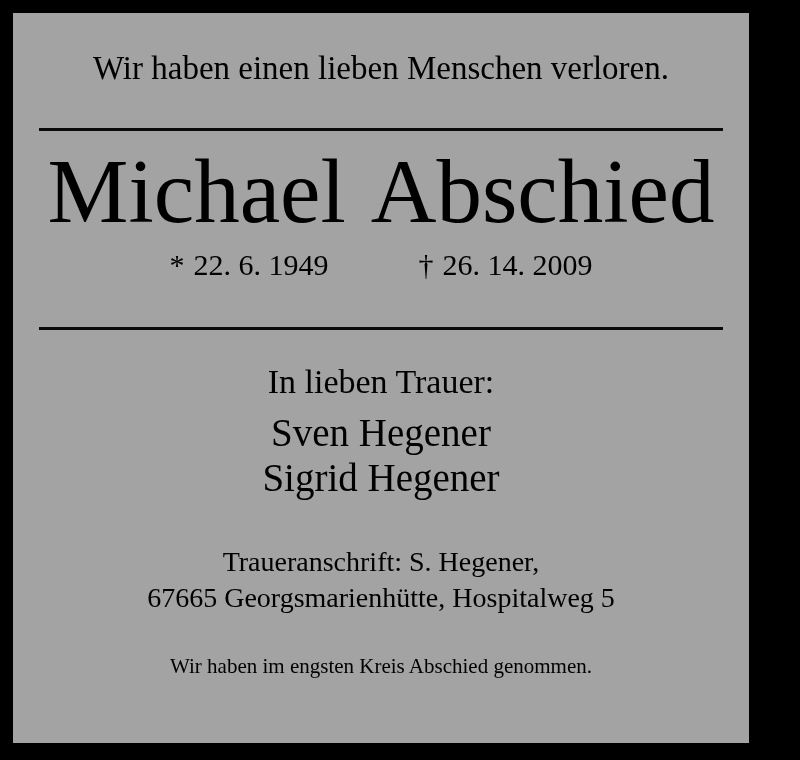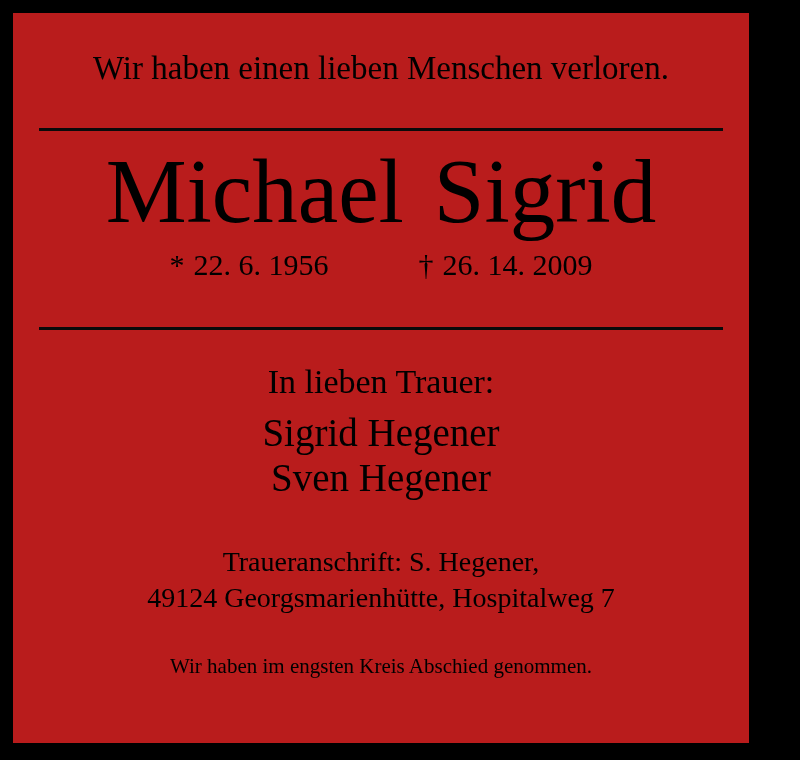--- a/index.html
+++ b/index.html
@@ -4,21 +4,21 @@
 <style>
   html, body {
     margin: 0;
     padding: 0;
     background: #000;
   }
   .page {
     width: 764px;
     height: 760px;
     box-sizing: border-box;
-    background: #b91c1c;
+    background: #a3a3a3;
     border: solid #000000;
     border-width: 13px 15px 17px 13px;
     font-family: "Liberation Serif", "DejaVu Serif", serif;
     color: #000000;
     overflow: hidden;
   }
   .inner {
     display: flow-root;
     box-sizing: border-box;
     height: 730px;
@@ -86,41 +86,41 @@
 </head>
 <body>
 
 <div class="page">
   <div class="inner">
 
     <p class="opening">Wir haben einen lieben Menschen verloren.</p>
 
     <div class="rule rule-top"></div>
 
-    <h1 class="name">Michael Sigrid</h1>
+    <h1 class="name">Michael Abschied</h1>
 
     <div class="dates">
       <span class="date">
-        <span class="date-symbol">*</span><span>22. 6. 1956</span>
+        <span class="date-symbol">*</span><span>22. 6. 1949</span>
       </span>
       <span class="date">
         <span class="date-symbol">†</span><span>26. 14. 2009</span>
       </span>
     </div>
 
     <div class="rule rule-bottom"></div>
 
     <p class="intro">In lieben Trauer:</p>
 
     <div class="mourners">
+      <div>Sven Hegener</div>
       <div>Sigrid Hegener</div>
-      <div>Sven Hegener</div>
     </div>
 
     <div class="address">
       <div>Traueranschrift: S. Hegener,</div>
-      <div>49124 Georgsmarienhütte, Hospitalweg 7</div>
+      <div>67665 Georgsmarienhütte, Hospitalweg 5</div>
     </div>
 
     <p class="closing">Wir haben im engsten Kreis Abschied genommen.</p>
 
   </div>
 </div>
 
 </body></html>

